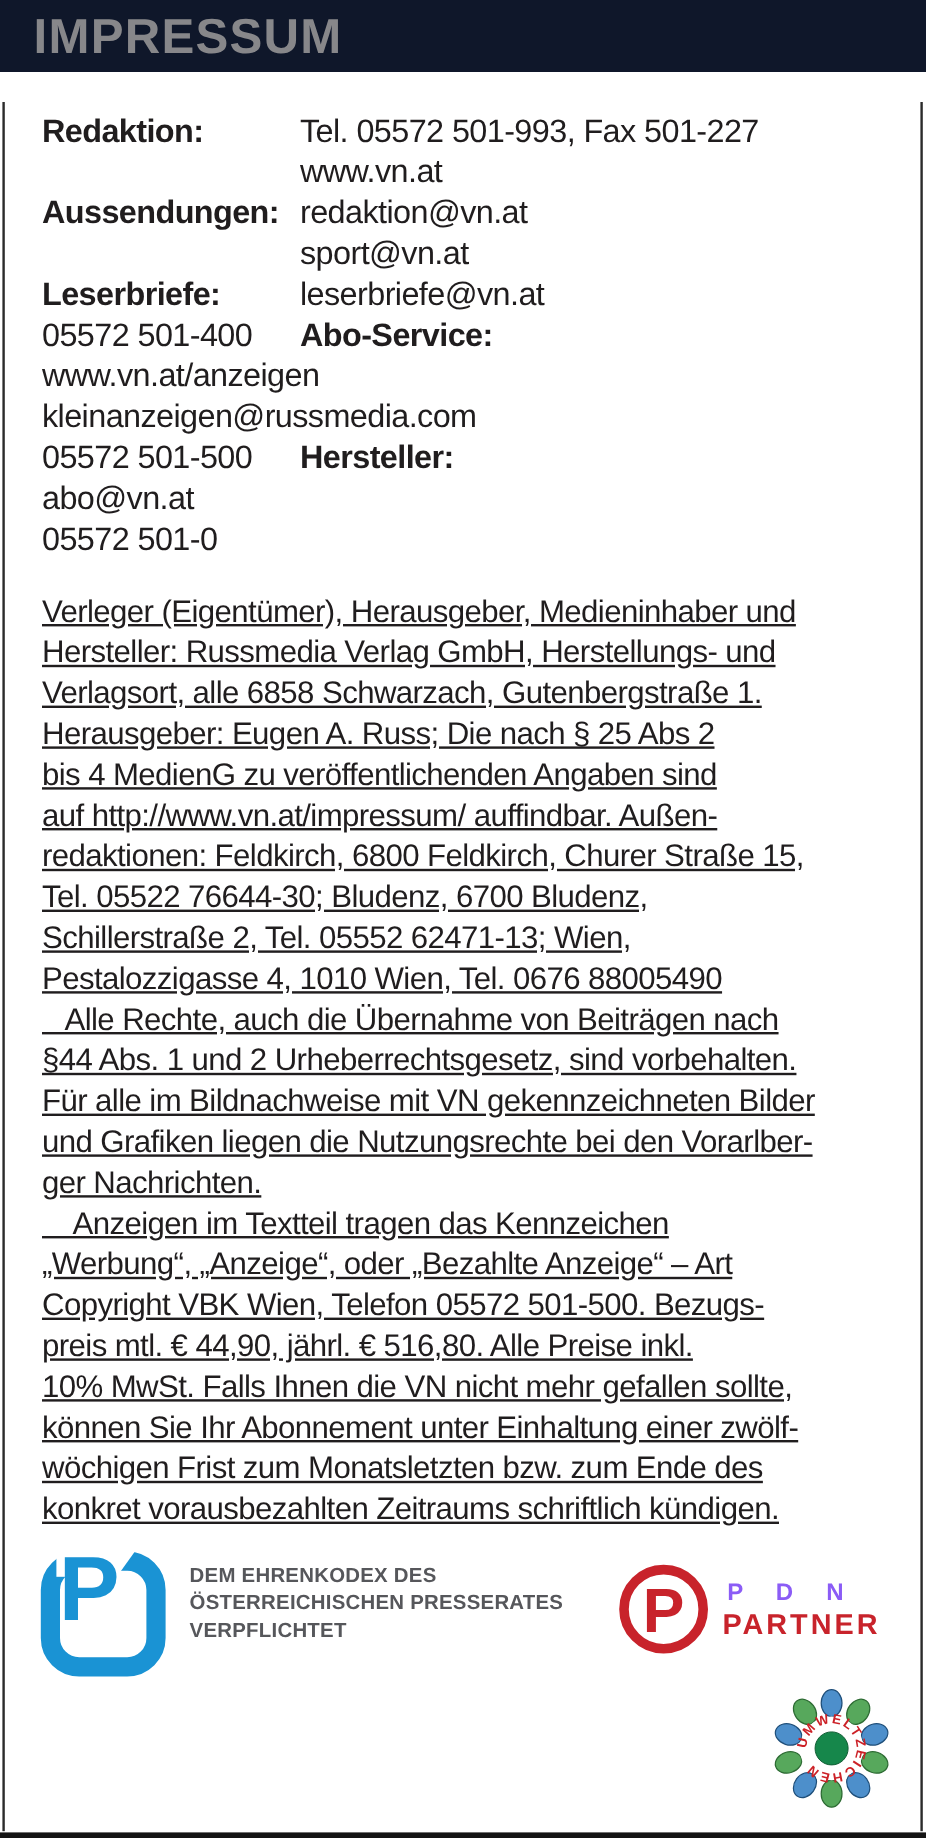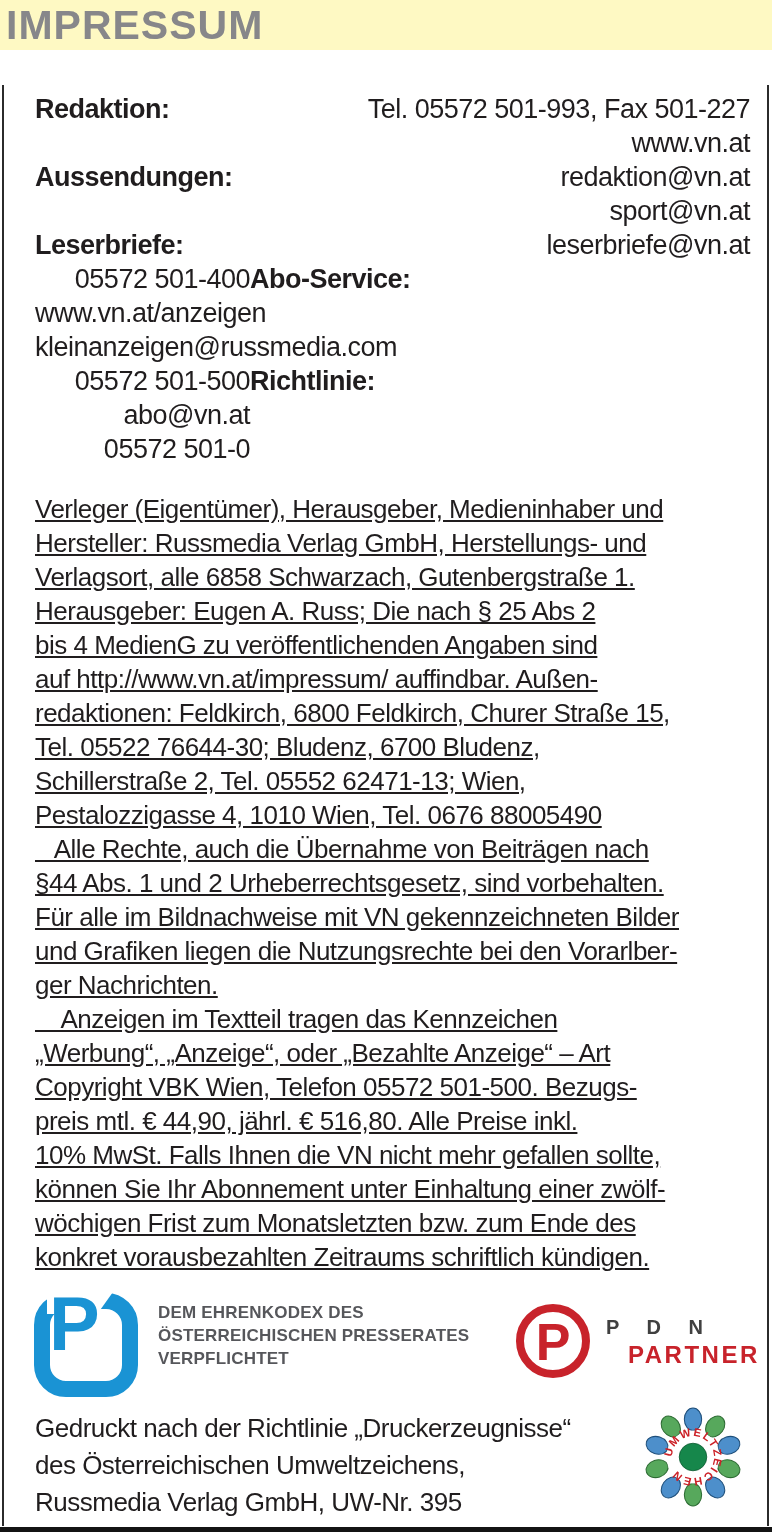--- a/index.html
+++ b/index.html
@@ -1,45 +1,45 @@
 <!DOCTYPE html>
 <html><head>
 <meta charset="utf-8">
 <style>
   html,body{margin:0;padding:0;background:#fff;}
   .page{
     position:relative;width:772px;height:1532px;background:#ffffff;
     font-family:"Liberation Sans",sans-serif;color:#201d1e;overflow:hidden;
   }
   
-  .band{position:absolute;top:0;left:0;right:0;height:50px;background:#fef9c3;
-        display:flex;align-items:center;padding-left:6px;box-sizing:border-box;}
+  .band{position:absolute;top:0;left:0;right:0;height:60px;background:#0f172a;
+        display:flex;align-items:center;padding-left:28px;box-sizing:border-box;}
   .band h1{margin:0;font-size:41px;font-weight:bold;color:#87878a;letter-spacing:1px;}
   
   .rule-left{position:absolute;left:2px;top:85px;bottom:6px;width:2px;background:#2b2b2b;}
   .rule-right{position:absolute;left:767px;top:85px;bottom:6px;width:2px;background:#2b2b2b;}
   .rule-bottom{position:absolute;left:0;bottom:0;width:100%;height:5px;background:#141414;}
   
   .contact{position:absolute;left:35px;top:92px;width:715px;
            display:grid;grid-template-columns:215px 1fr;
            font-size:27px;line-height:34px;letter-spacing:-0.5px;}
   .clabel{font-weight:bold;white-space:pre;}
-  .cval{white-space:pre;text-align:right;}
+  .cval{white-space:pre;}
   
   .bodytext{position:absolute;left:35px;top:492px;width:725px;
             font-size:26px;line-height:34px;letter-spacing:-0.5px;white-space:pre;text-decoration:underline;}
   
   .presserat-svg{position:absolute;left:33px;top:1292px;width:106px;height:106px;}
   .presserat-caption{position:absolute;left:158px;top:1301px;font-size:17px;font-weight:bold;
                      color:#56575b;line-height:23px;white-space:pre;letter-spacing:0.2px;}
   .pdn-svg{position:absolute;left:512px;top:1300px;width:82px;height:82px;}
-  .pdn-letters{position:absolute;left:606px;top:1316px;font-size:20px;color:#404040;
+  .pdn-letters{position:absolute;left:606px;top:1316px;font-size:20px;color:#8b5cf6;
                letter-spacing:11px;font-weight:bold;white-space:pre;}
   .pdn-partner{position:absolute;left:602px;top:1341px;font-size:24px;color:#c8232b;
-               font-weight:bold;letter-spacing:2.5px;white-space:pre;margin-left:26px;}
+               font-weight:bold;letter-spacing:2.5px;white-space:pre;}
   
   .footertext{position:absolute;left:35px;top:1410px;font-size:26px;line-height:37px;
               letter-spacing:-0.5px;white-space:pre;}
   .eco-svg{position:absolute;left:642px;top:1406px;width:102px;height:102px;}
 </style>
 </head>
 <body>
 
 <div class="page">
 
@@ -59,21 +59,21 @@
     <div class="cval">redaktion@vn.at
 sport@vn.at</div>
     <div class="clabel">Leserbriefe:</div>
     <div class="cval">leserbriefe@vn.at</div>
     <div class="cval">05572 501-400
 www.vn.at/anzeigen
 kleinanzeigen@russmedia.com</div>
     <div class="clabel">Abo-Service:</div>
     <div class="cval">05572 501-500
 abo@vn.at</div>
-    <div class="clabel">Richtlinie:</div>
+    <div class="clabel">Hersteller:</div>
     <div class="cval">05572 501-0</div>
   </section>
 
   <div class="bodytext">Verleger (Eigentümer), Herausgeber, Medieninhaber und
 Hersteller: Russmedia Verlag GmbH, Herstellungs- und
 Verlagsort, alle 6858 Schwarzach, Gutenbergstraße 1.
 Herausgeber: Eugen A. Russ; Die nach § 25 Abs 2
 bis 4 MedienG zu veröffentlichenden Angaben sind
 auf http://www.vn.at/impressum/ auffindbar. Außen-
 redaktionen: Feldkirch, 6800 Feldkirch, Churer Straße 15,
@@ -104,23 +104,20 @@
 ÖSTERREICHISCHEN PRESSERATES
 VERPFLICHTET</div>
 
   <svg class="pdn-svg" viewBox="0 0 82 82">
     <circle cx="41" cy="41" r="33" fill="none" stroke="#c8232b" stroke-width="8"></circle>
     <text x="41" y="60" text-anchor="middle" font-family="Liberation Sans, sans-serif" font-size="52" font-weight="bold" fill="#c8232b">P</text>
   </svg>
   <div class="pdn-letters">P D N</div>
   <div class="pdn-partner">PARTNER</div>
 
-  <div class="footertext">Gedruckt nach der Richtlinie „Druckerzeugnisse“
-des Österreichischen Umweltzeichens,
-Russmedia Verlag GmbH, UW-Nr. 395</div>
 
   <svg class="eco-svg" viewBox="0 0 100 100">
     <g>
       <ellipse cx="50" cy="13" rx="8.5" ry="11" fill="#4d8fcb" stroke="#1f4f7a" stroke-width="1"></ellipse>
       <ellipse cx="50" cy="13" rx="8.5" ry="11" fill="#57a85c" stroke="#2d6b33" stroke-width="1" transform="rotate(36 50 50)"></ellipse>
       <ellipse cx="50" cy="13" rx="8.5" ry="11" fill="#4d8fcb" stroke="#1f4f7a" stroke-width="1" transform="rotate(72 50 50)"></ellipse>
       <ellipse cx="50" cy="13" rx="8.5" ry="11" fill="#57a85c" stroke="#2d6b33" stroke-width="1" transform="rotate(108 50 50)"></ellipse>
       <ellipse cx="50" cy="13" rx="8.5" ry="11" fill="#4d8fcb" stroke="#1f4f7a" stroke-width="1" transform="rotate(144 50 50)"></ellipse>
       <ellipse cx="50" cy="13" rx="8.5" ry="11" fill="#57a85c" stroke="#2d6b33" stroke-width="1" transform="rotate(180 50 50)"></ellipse>
       <ellipse cx="50" cy="13" rx="8.5" ry="11" fill="#4d8fcb" stroke="#1f4f7a" stroke-width="1" transform="rotate(216 50 50)"></ellipse>

